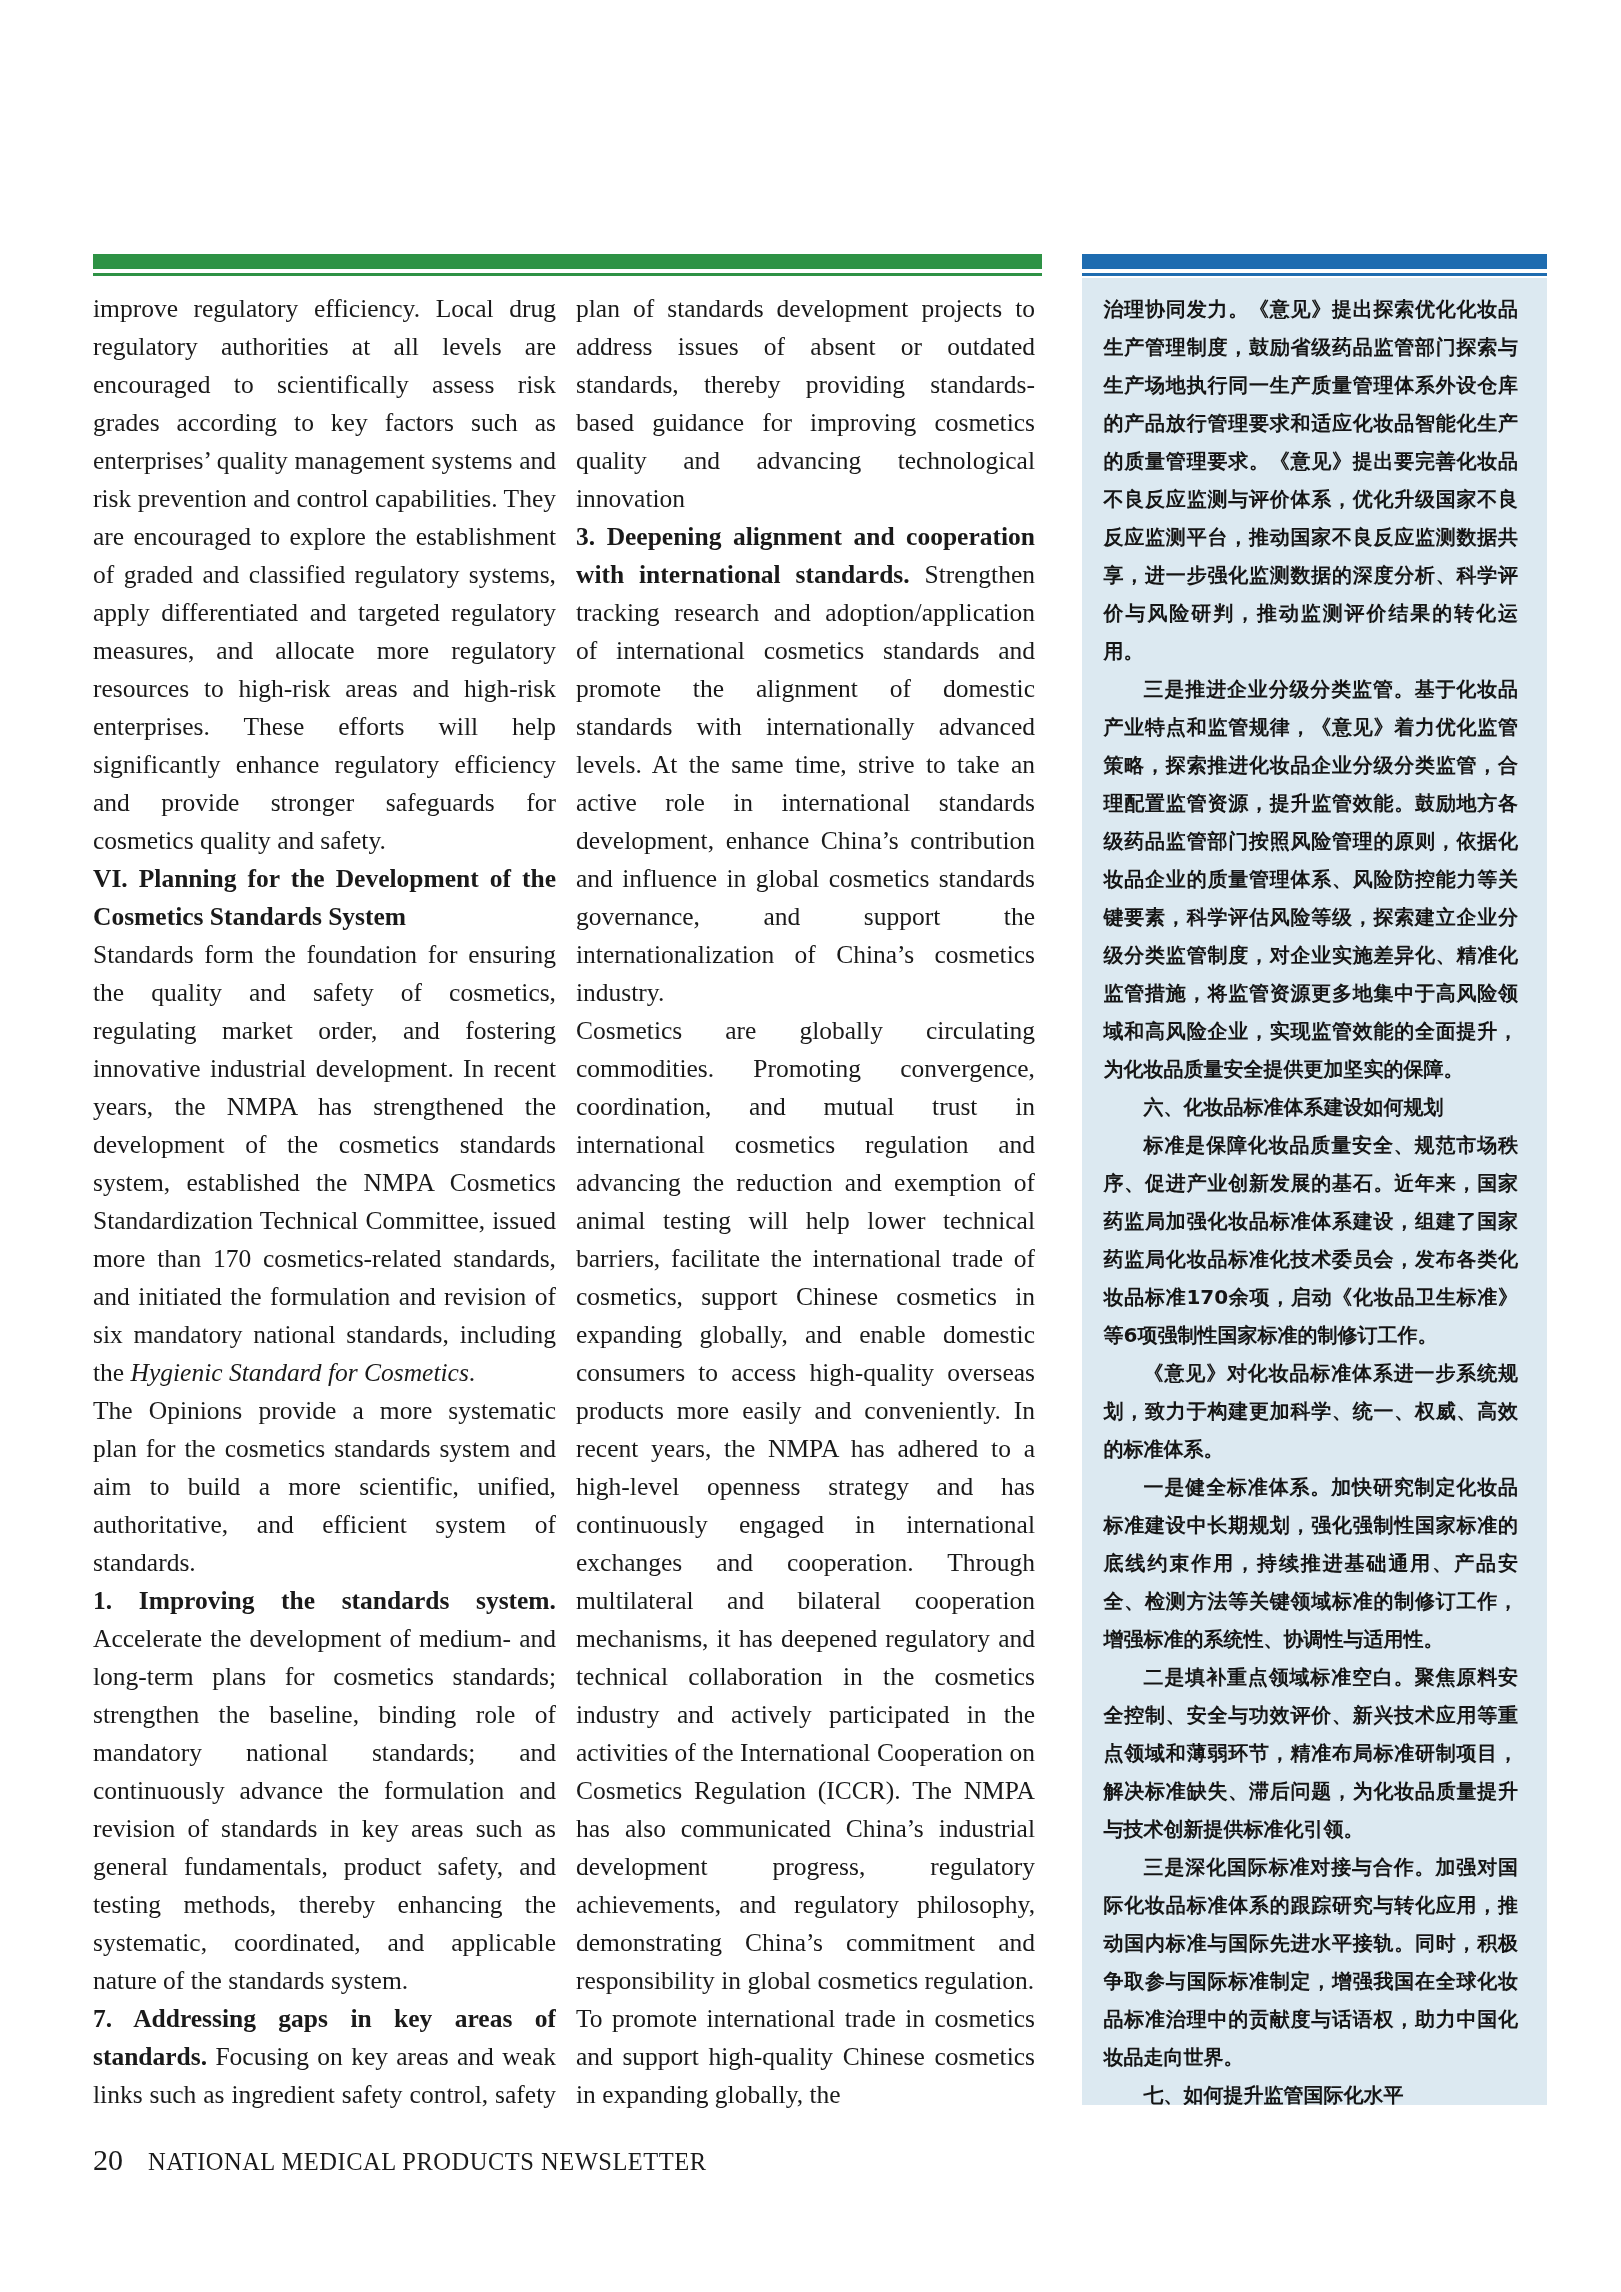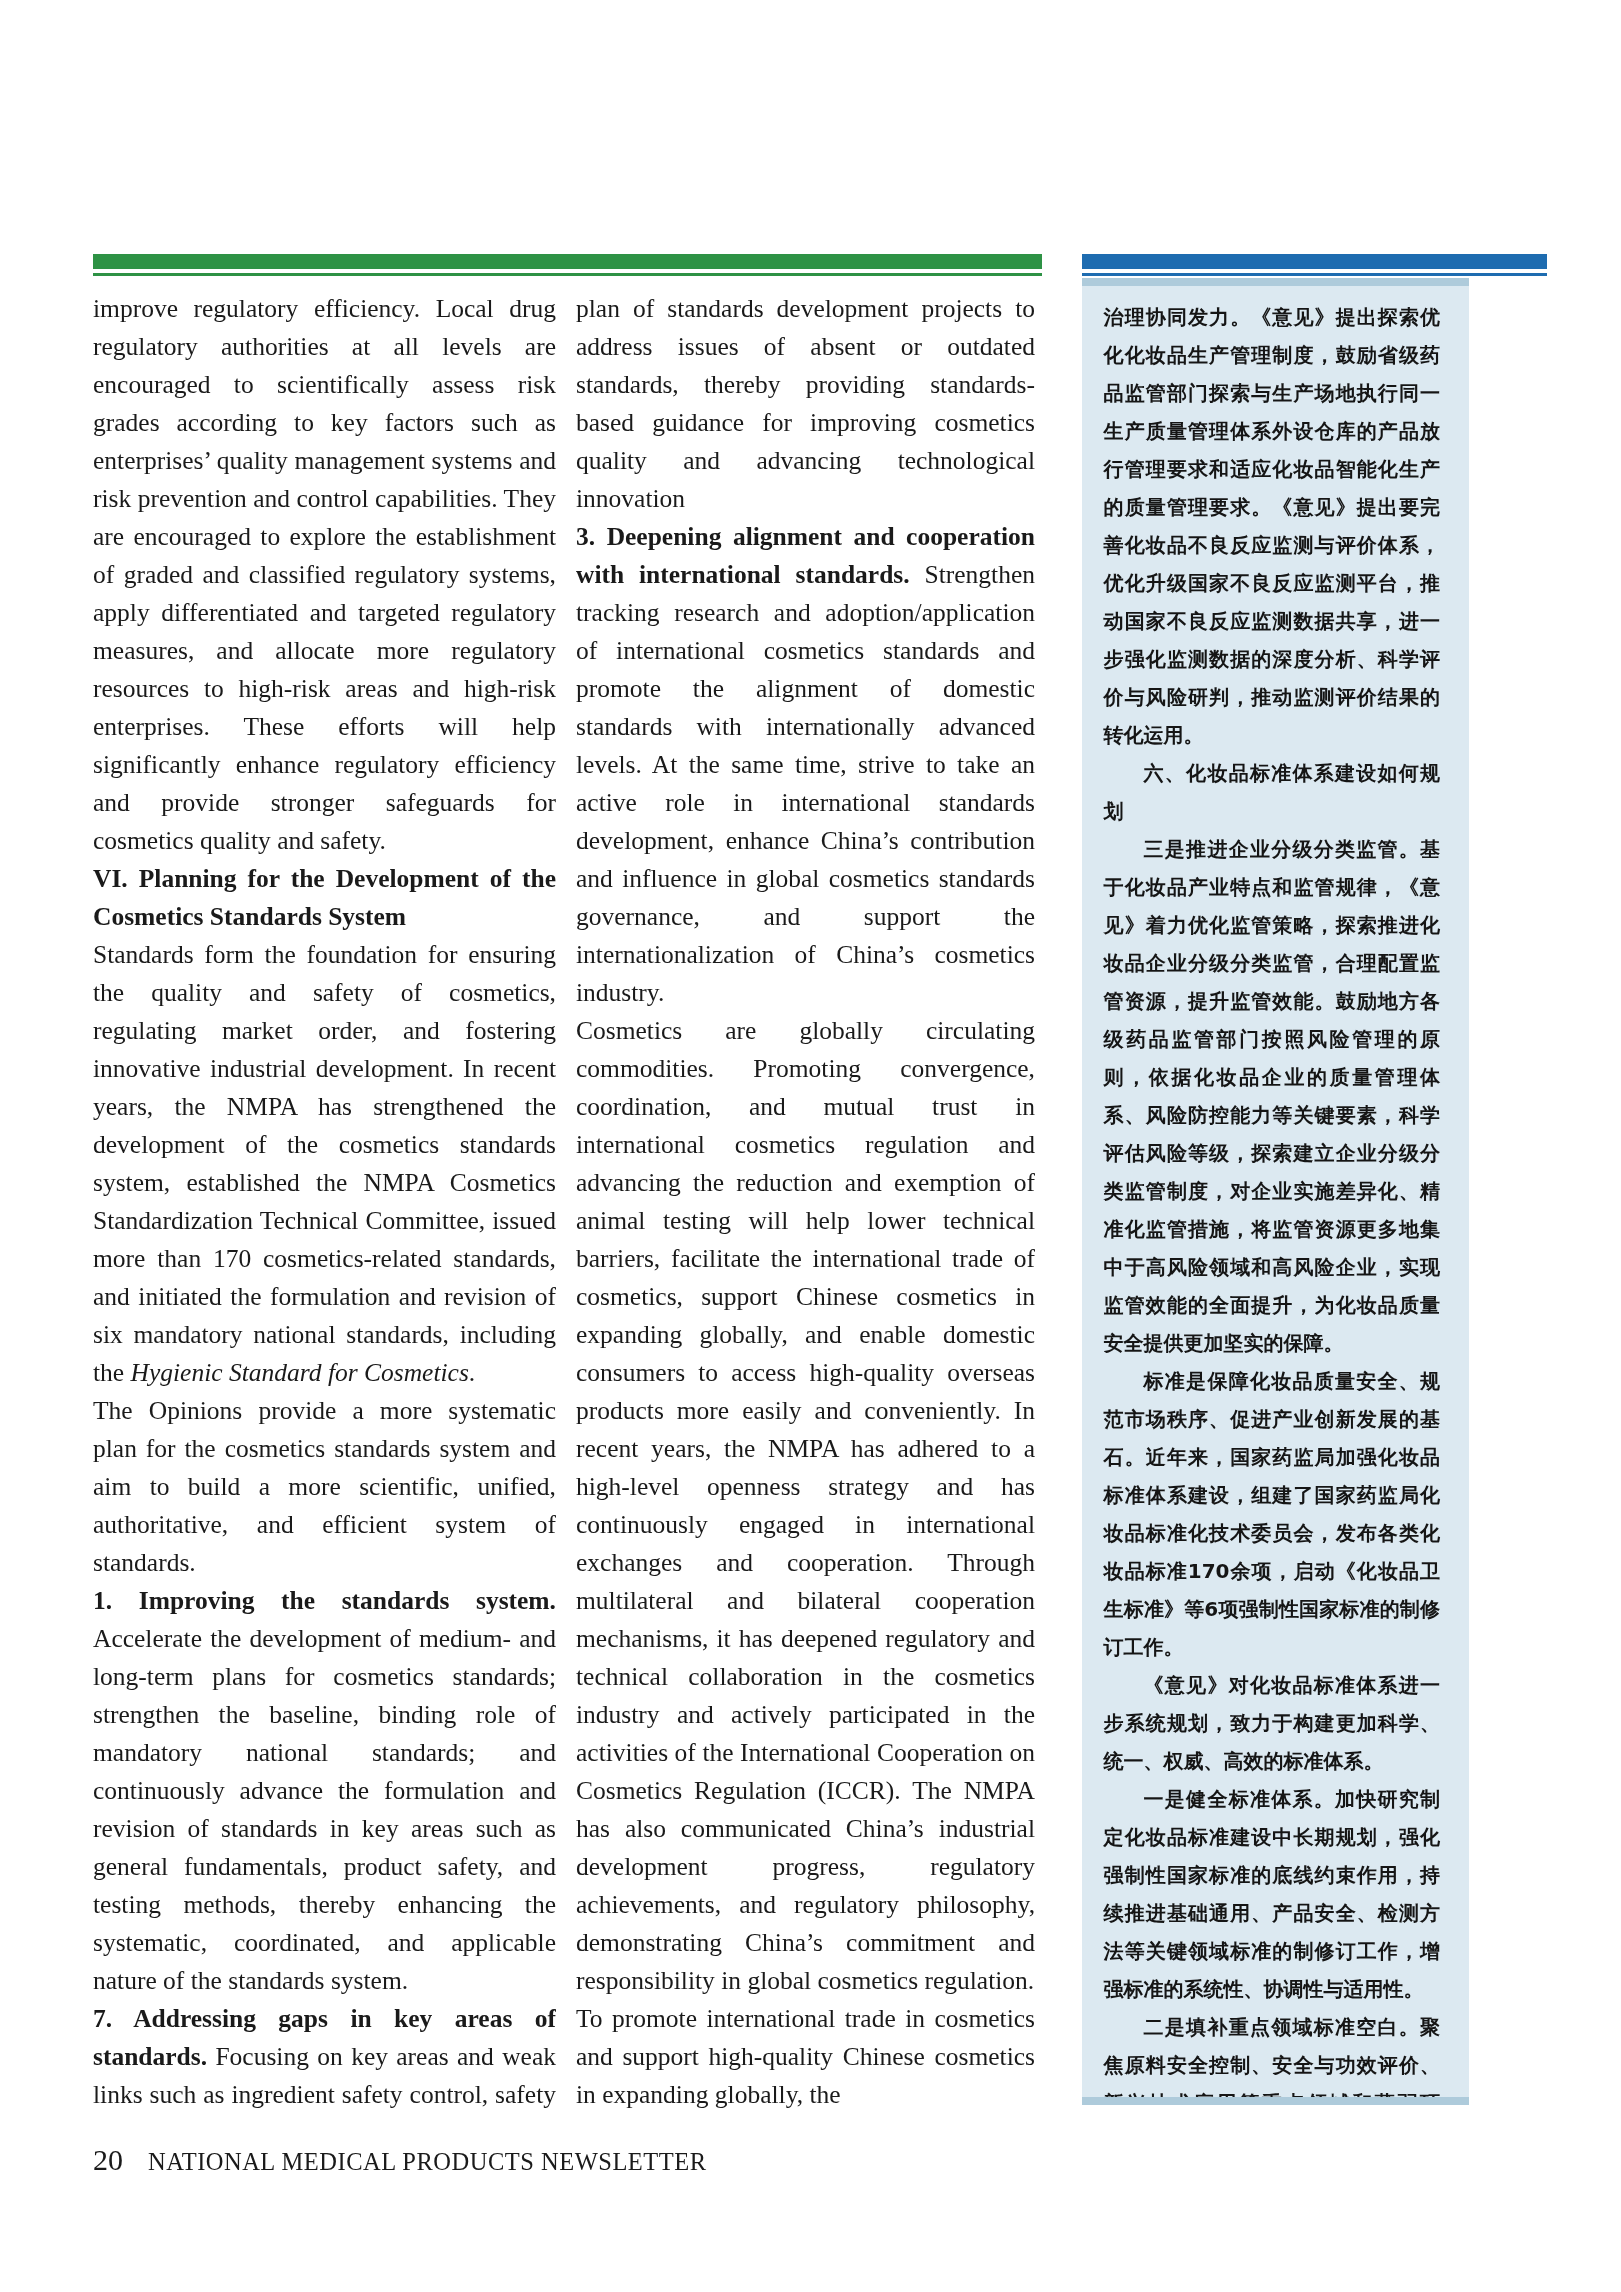--- a/index.html
+++ b/index.html
@@ -21,22 +21,22 @@
     position:absolute;top:290px;height:1823px;overflow:hidden;
     font-size:25.5px;line-height:38px;text-align:justify;
   }
   .col p{margin:0;}
   .col-left{left:93px;width:463px;}
   .col-mid{left:576px;width:459px;}
   .b{font-weight:bold;}
   .i{font-style:italic;}
   
   .panel{
-    position:absolute;left:1082px;top:278px;width:387px;height:1827px;
-    background:var(--panel-bg,#dce9f1);display:flex;flex-direction:column;
+    position:absolute;left:1082px;top:278px;width:465px;height:1827px;
+    background:var(--panel-bg,#dce9f1);display:flex;flex-direction:row;
   }
   .panel-strip{height:7.8px;background:var(--panel-strip,#aecbdb);flex:0 0 auto;}
   .panel-body{
     flex:1 1 auto;overflow:hidden;padding:11.8px 29px 0 21.6px;
     font-family:"DejaVu Sans", sans-serif;font-weight:700;
     font-size:20px;line-height:38px;text-align:justify;color:#151515;
   }
   .panel-body p{margin:0;}
   .panel-body p.indent{text-indent:2em;}
   .panel-body .b{font-weight:900;}
@@ -73,22 +73,22 @@
       <p><span>plan of standards development projects to address issues of absent or outdated standards, thereby providing standards-based guidance for improving cosmetics quality and advancing technological innovation</span></p>
       <p><span class="b">3. Deepening alignment and cooperation with international standards.</span><span> Strengthen tracking research and adoption/application of international cosmetics standards and promote the alignment of domestic standards with internationally advanced levels. At the same time, strive to take an active role in international standards development, enhance China’s contribution and influence in global cosmetics standards governance, and support the internationalization of China’s cosmetics industry.</span></p>
       <p><span>Cosmetics are globally circulating commodities. Promoting convergence, coordination, and mutual trust in international cosmetics regulation and advancing the reduction and exemption of animal testing will help lower technical barriers, facilitate the international trade of cosmetics, support Chinese cosmetics in expanding globally, and enable domestic consumers to access high-quality overseas products more easily and conveniently. In recent years, the NMPA has adhered to a high-level openness strategy and has continuously engaged in international exchanges and cooperation. Through multilateral and bilateral cooperation mechanisms, it has deepened regulatory and technical collaboration in the cosmetics industry and actively participated in the activities of the International Cooperation on Cosmetics Regulation (ICCR). The NMPA has also communicated China’s industrial development progress, regulatory achievements, and regulatory philosophy, demonstrating China’s commitment and responsibility in global cosmetics regulation.</span></p>
       <p><span>To promote international trade in cosmetics and support high-quality Chinese cosmetics in expanding globally, the </span></p>
     </div>
 
   <div class="panel">
     <div class="panel-strip"></div>
     <div class="panel-body">
         <p><span>治理协同发力。《意见》提出探索优化化妆品生产管理制度，鼓励省级药品监管部门探索与生产场地执行同一生产质量管理体系外设仓库的产品放行管理要求和适应化妆品智能化生产的质量管理要求。《意见》提出要完善化妆品不良反应监测与评价体系，优化升级国家不良反应监测平台，推动国家不良反应监测数据共享，进一步强化监测数据的深度分析、科学评价与风险研判，推动监测评价结果的转化运用。</span></p>
+        <p class="indent"><span class="b">三是推进企业分级分类监管。</span><span>基于化妆品产业特点和监管规律，《意见》着力优化监管策略，探索推进化妆品企业分级分类监管，合理配置监管资源，提升监管效能。鼓励地方各级药品监管部门按照风险管理的原则，依据化妆品企业的质量管理体系、风险防控能力等关键要素，科学评估风险等级，探索建立企业分级分类监管制度，对企业实施差异化、精准化监管措施，将监管资源更多地集中于高风险领域和高风险企业，实现监管效能的全面提升，为化妆品质量安全提供更加坚实的保障。</span></p>
         <p class="indent"><span class="b">六、化妆品标准体系建设如何规划</span></p>
-        <p class="indent"><span class="b">三是推进企业分级分类监管。</span><span>基于化妆品产业特点和监管规律，《意见》着力优化监管策略，探索推进化妆品企业分级分类监管，合理配置监管资源，提升监管效能。鼓励地方各级药品监管部门按照风险管理的原则，依据化妆品企业的质量管理体系、风险防控能力等关键要素，科学评估风险等级，探索建立企业分级分类监管制度，对企业实施差异化、精准化监管措施，将监管资源更多地集中于高风险领域和高风险企业，实现监管效能的全面提升，为化妆品质量安全提供更加坚实的保障。</span></p>
         <p class="indent"><span>标准是保障化妆品质量安全、规范市场秩序、促进产业创新发展的基石。近年来，国家药监局加强化妆品标准体系建设，组建了国家药监局化妆品标准化技术委员会，发布各类化妆品标准170余项，启动《化妆品卫生标准》等6项强制性国家标准的制修订工作。</span></p>
         <p class="indent"><span>《意见》对化妆品标准体系进一步系统规划，致力于构建更加科学、统一、权威、高效的标准体系。</span></p>
         <p class="indent"><span class="b">一是健全标准体系。</span><span>加快研究制定化妆品标准建设中长期规划，强化强制性国家标准的底线约束作用，持续推进基础通用、产品安全、检测方法等关键领域标准的制修订工作，增强标准的系统性、协调性与适用性。</span></p>
         <p class="indent"><span class="b">二是填补重点领域标准空白。</span><span>聚焦原料安全控制、安全与功效评价、新兴技术应用等重点领域和薄弱环节，精准布局标准研制项目，解决标准缺失、滞后问题，为化妆品质量提升与技术创新提供标准化引领。</span></p>
         <p class="indent"><span class="b">三是深化国际标准对接与合作。</span><span>加强对国际化妆品标准体系的跟踪研究与转化应用，推动国内标准与国际先进水平接轨。同时，积极争取参与国际标准制定，增强我国在全球化妆品标准治理中的贡献度与话语权，助力中国化妆品走向世界。</span></p>
         <p class="indent"><span class="b">七、如何提升监管国际化水平</span></p>
       </div>
     <div class="panel-strip"></div>
   </div>
 

